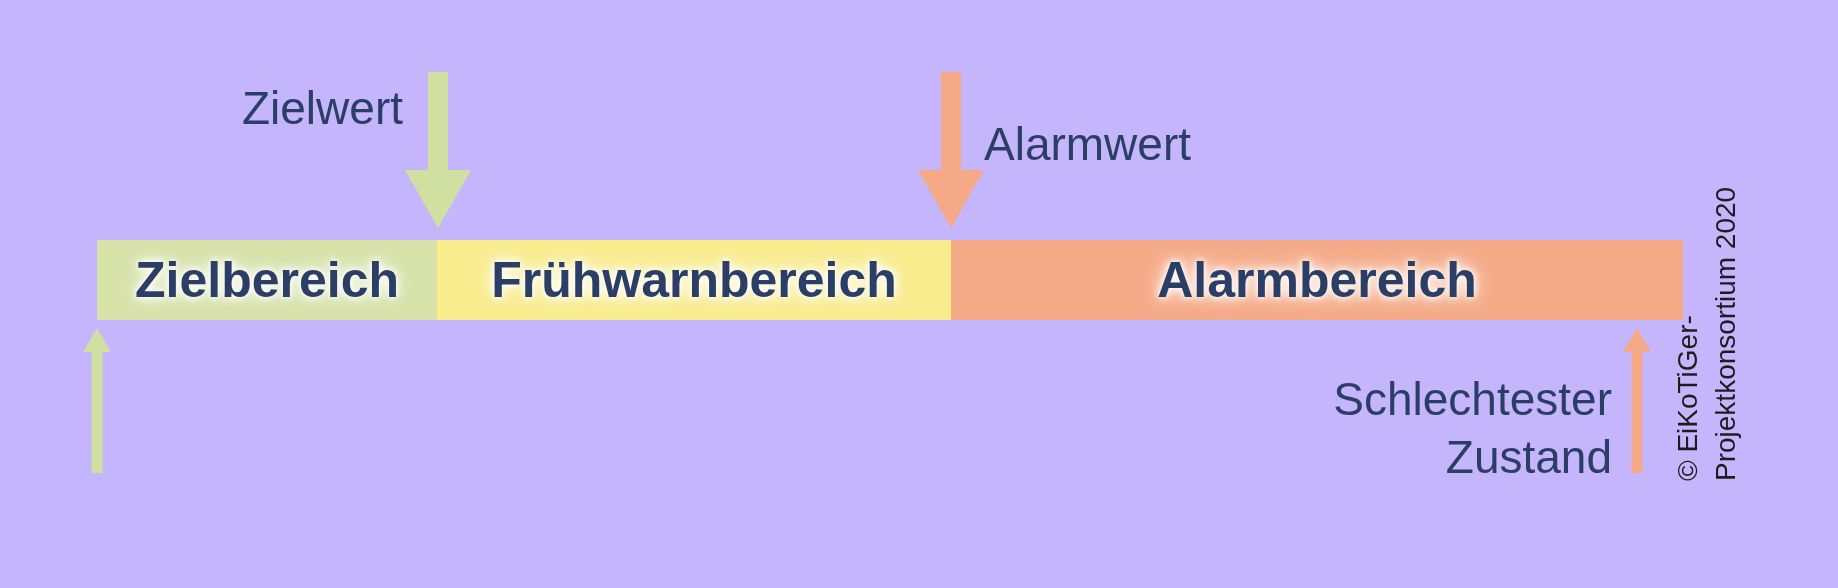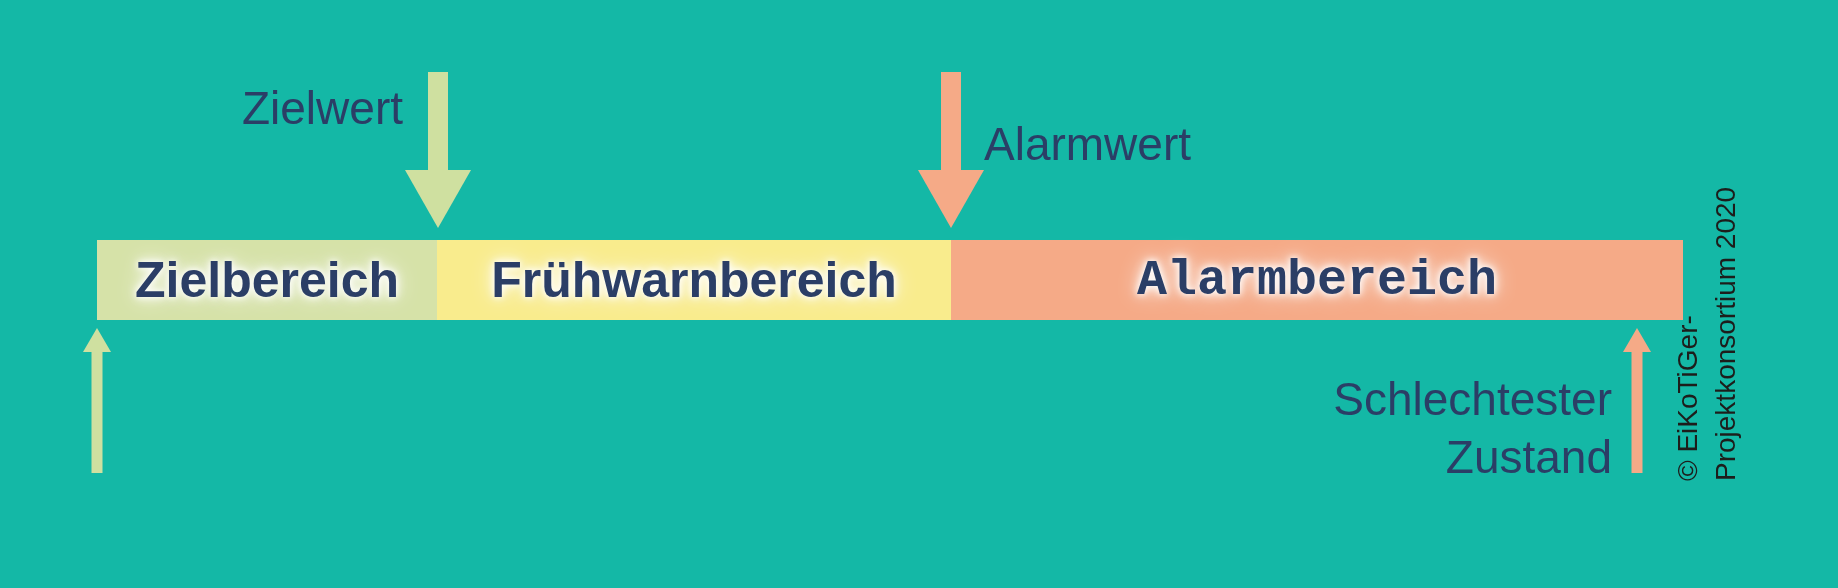--- a/index.html
+++ b/index.html
@@ -4,21 +4,21 @@
 <style>
   html, body {
     margin: 0;
     padding: 0;
     background: #ffffff;
   }
   .canvas {
     position: relative;
     width: 1838px;
     height: 588px;
-    background: #14b8a6;
+    background: #c4b5fd;
     overflow: hidden;
     font-family: "Liberation Sans", sans-serif;
     color: #2b3e66;
   }
 
   
   .marker-label {
     position: absolute;
     font-size: 46px;
     line-height: 48px;
@@ -49,21 +49,21 @@
     display: flex;
   }
   .zone {
     display: flex;
     align-items: center;
     justify-content: center;
     height: 100%;
   }
   .zone-ziel   { width: 340px; background: #d6e2a8; }
   .zone-frueh  { width: 514px; background: #f9ec8d; align-items: center; }
-  .zone-alarm  { flex: 1;      background: #f5aa87; font-family: Liberation Mono, monospace; }
+  .zone-alarm  { flex: 1;      background: #f5aa87; }
   .zone-label {
     font-size: 50px;
     font-weight: 600;
     color: #2b3e66;
     white-space: nowrap;
     text-shadow:
       0 0 6px #ffffff,
       0 0 12px #ffffff,
       0 0 22px rgba(255,255,255,0.95);
   }

